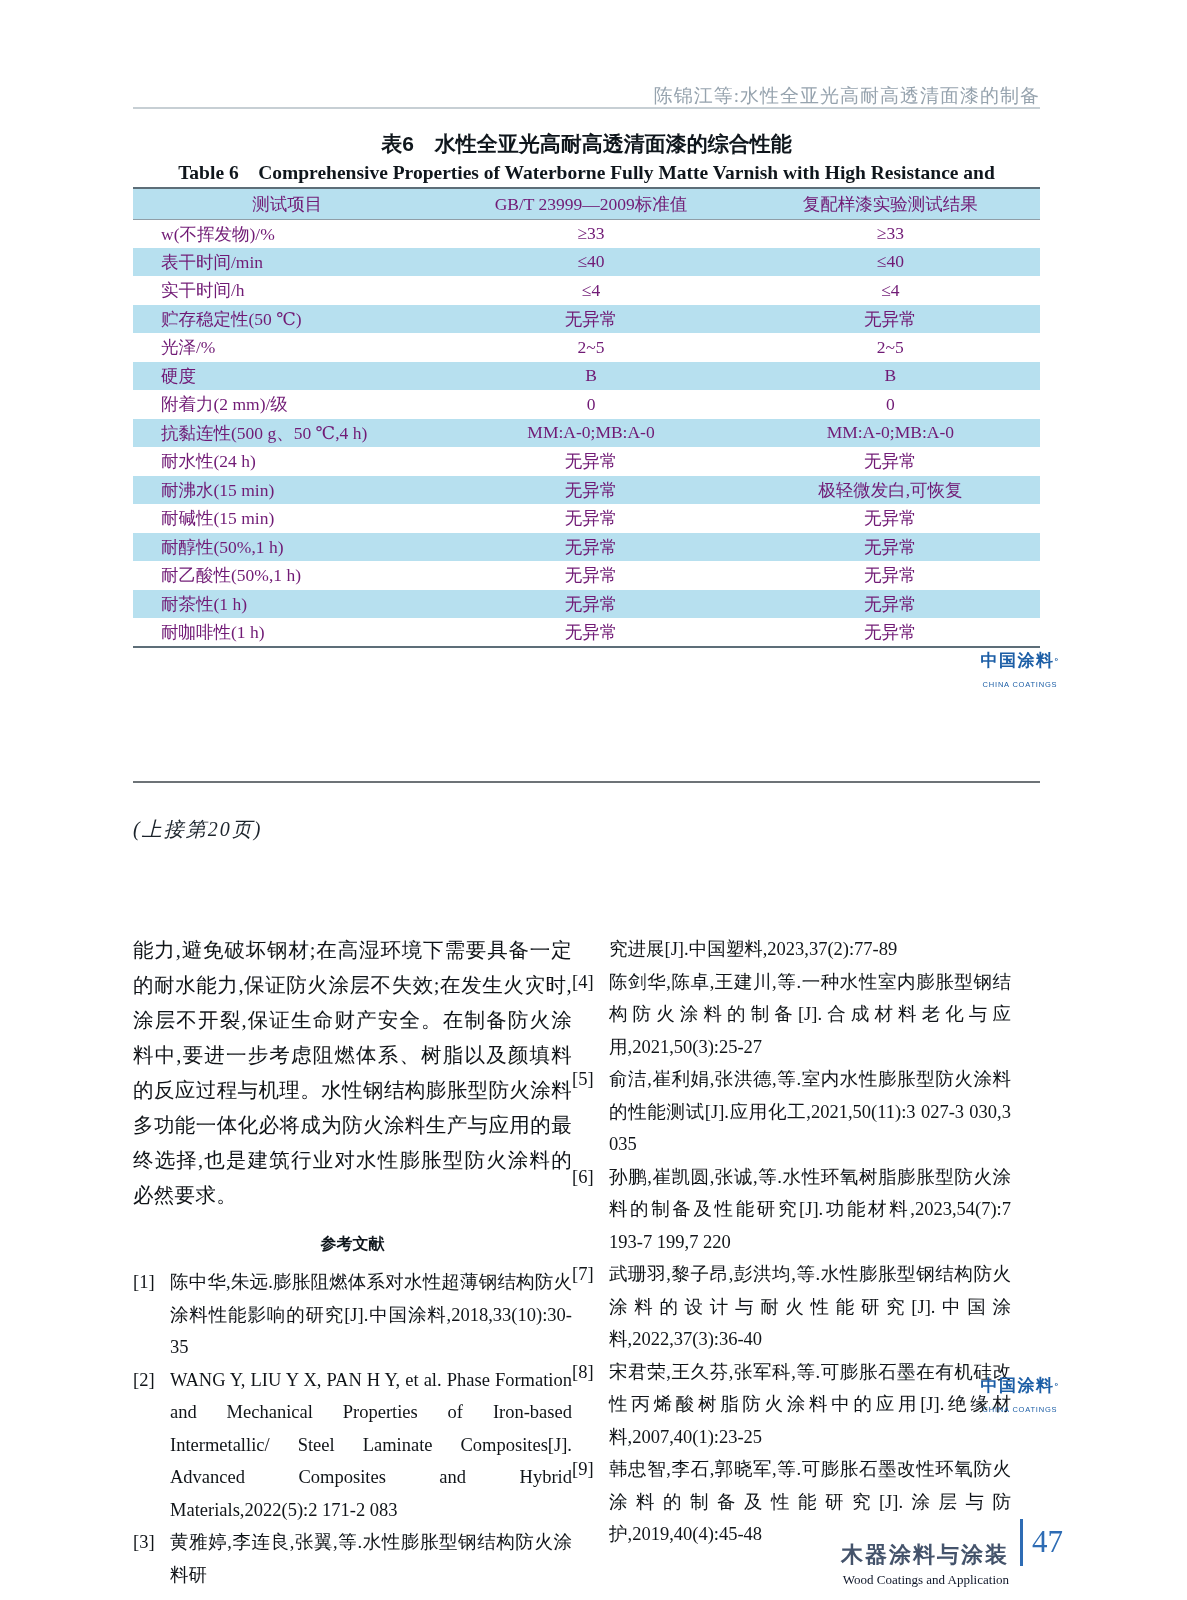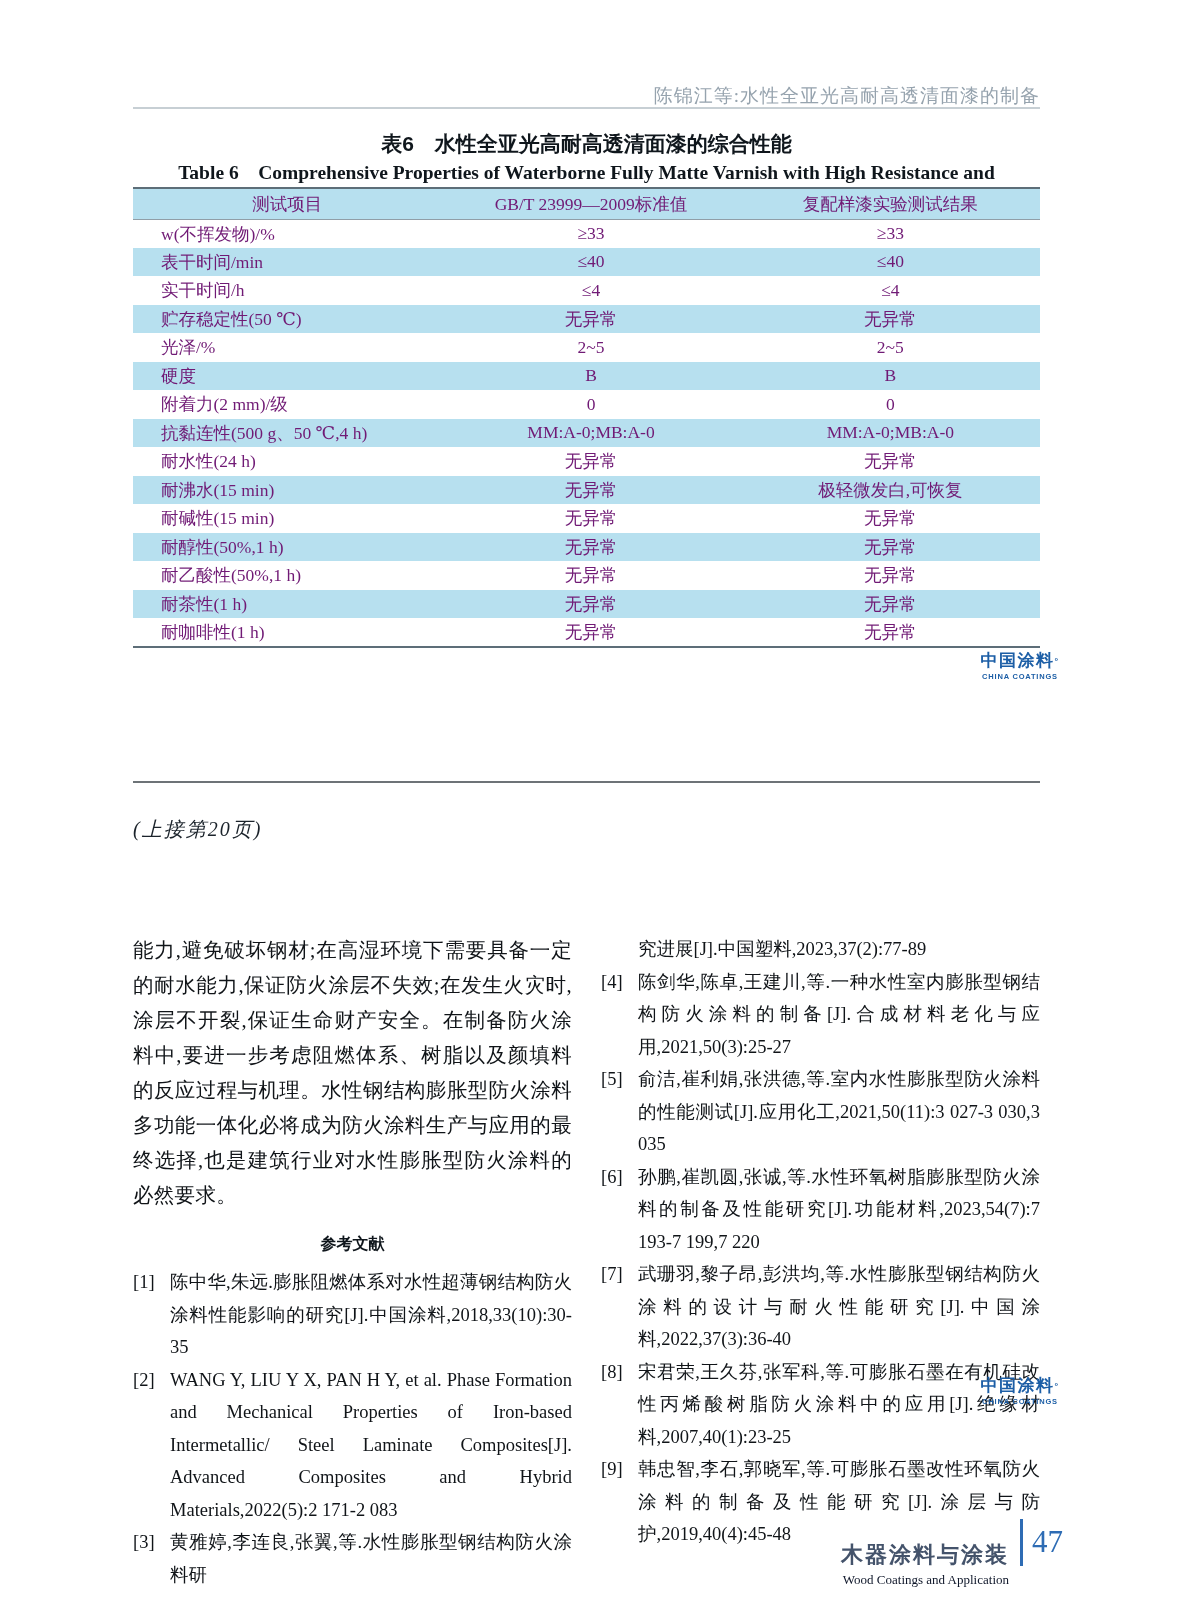--- a/index.html
+++ b/index.html
@@ -45,28 +45,28 @@
   .perf-table td:first-child { text-align:left; padding-left:28px; }
   .perf-table tbody tr:nth-child(even) td { background:#b7e0ef; }
 
   
   .logo { position:absolute; width:80px; text-align:center; color:#1c5ea6;
           font-family:"Liberation Sans","DejaVu Sans",sans-serif; }
   .logo-1 { top:652px; left:980px; }
   .logo-2 { top:1377px; left:980px; }
   .logo-cn { font-size:17px; font-weight:bold; letter-spacing:1.5px; line-height:18px; }
   .logo-mark { font-size:9px; vertical-align:top; }
-  .logo-en { font-size:7.5px; font-weight:bold; letter-spacing:0.8px; margin-top:2px; }
+  .logo-en { font-size:7.5px; font-weight:normal; letter-spacing:0.8px; margin-top:10px; }
 
   
   .mid-rule { position:absolute; top:781px; left:133px; width:907px; height:2px; background:#6d7377; }
   .continuation { position:absolute; top:816px; left:133px; font-size:20px; font-style:italic; color:#1b232b; letter-spacing:2px; }
 
   
-  .columns { position:absolute; top:933px; left:133px; width:907px; display:flex; gap:29px; }
+  .columns { position:absolute; top:933px; left:133px; width:907px; display:flex; }
   .col { width:439px; }
   .para {
     font-size:20.5px; line-height:35px; text-align:justify; color:#101418; letter-spacing:0.3px;
   }
   .ref-heading {
     text-align:center; font-weight:bold; font-size:16px; margin:21px 0 11px; color:#0f161c;
     font-family:"Liberation Sans","DejaVu Sans",sans-serif;
   }
   .ref { display:flex; font-size:18.5px; line-height:32.5px; color:#101418; }
   .ref-id { width:37px; flex:none; }

